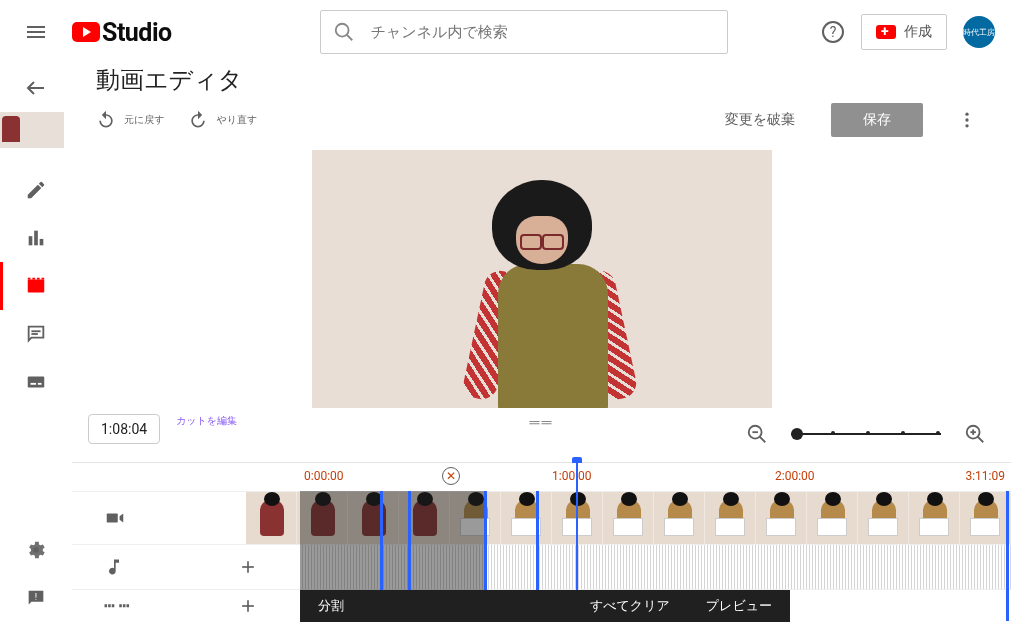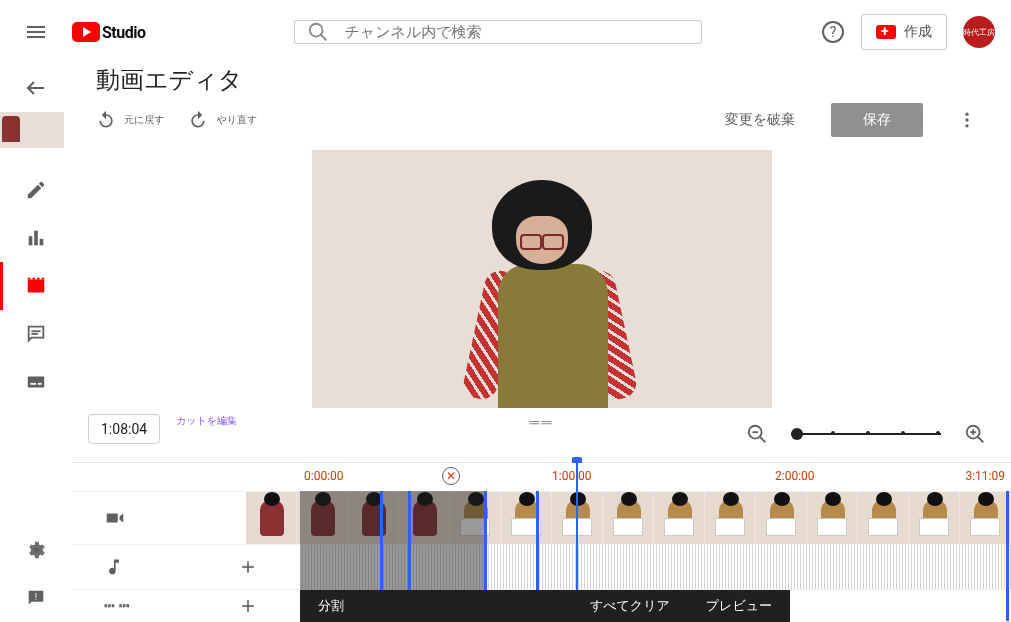--- a/index.html
+++ b/index.html
@@ -4,30 +4,30 @@
 <style>
   * { box-sizing: border-box; margin: 0; padding: 0; font-family: Roboto, Arial, sans-serif; }
   body { width: 1011px; height: 622px; overflow: hidden; background: #fff; color: #0d0d0d; position: relative; }
 
   
   .topbar { height: 64px; display: flex; align-items: center; padding: 0 16px; gap: 8px; }
   .hamburger { width: 40px; height: 40px; display: flex; align-items: center; justify-content: center; border-radius: 50%; cursor: pointer; color: #606060; }
   .logo { display: flex; align-items: center; gap: 2px; margin-left: 8px; }
   .logo-play { width: 28px; height: 20px; background: #ff0000; border-radius: 5px; position: relative; }
   .logo-play::after { content: ""; position: absolute; left: 11px; top: 5px; border-left: 8px solid #fff; border-top: 5px solid transparent; border-bottom: 5px solid transparent; }
-  .logo-text { font-weight: 700; font-size: 16px; letter-spacing: -0.5px; }
+  .logo-text { font-weight: 700; font-size: 25px; letter-spacing: -0.5px; }
   .search-wrap { margin-left: 140px; }
-  .search { width: 408px; height: 24px; border: 1px solid #ccc; border-radius: 2px; display: flex; align-items: center; padding: 0 12px; gap: 16px; color: #888; }
+  .search { width: 408px; height: 44px; border: 1px solid #ccc; border-radius: 2px; display: flex; align-items: center; padding: 0 12px; gap: 16px; color: #888; }
   .search input { border: none; outline: none; flex: 1; font-size: 15px; background: transparent; }
   .spacer { flex: 1; }
   .icon-btn { width: 40px; height: 40px; display: flex; align-items: center; justify-content: center; border-radius: 50%; cursor: pointer; color: #606060; }
   .create-btn { height: 36px; padding: 0 14px; border: 1px solid #ccc; border-radius: 2px; display: flex; align-items: center; gap: 8px; cursor: pointer; font-size: 14px; color: #555; }
   .create-icon { width: 20px; height: 14px; background: #ff0000; border-radius: 3px; position: relative; }
   .create-icon::after { content: "+"; color: #fff; position: absolute; left: 5px; top: -2px; font-size: 14px; font-weight: 700; }
-  .avatar { width: 32px; height: 32px; border-radius: 50%; background: #b91c1c; color: #fff; font-size: 8px; display: flex; align-items: center; justify-content: center; margin-left: 8px; }
+  .avatar { width: 32px; height: 32px; border-radius: 50%; background: #0369a1; color: #fff; font-size: 8px; display: flex; align-items: center; justify-content: center; margin-left: 8px; }
 
   
   .body-row { display: flex; height: calc(622px - 64px); }
 
   
   .left-rail { width: 72px; display: flex; flex-direction: column; align-items: center; padding-top: 4px; position: relative; }
   .back-btn { width: 40px; height: 40px; display: flex; align-items: center; justify-content: center; color: #606060; cursor: pointer; margin-bottom: 4px; }
   .left-thumb { width: 64px; height: 36px; background: #e8dfd8; position: relative; margin-bottom: 18px; margin-left:-8px; }
   .left-thumb::after { content: ""; position: absolute; left: 2px; top: 4px; width: 18px; height: 26px; background: #8a3232; border-radius: 4px 4px 0 0; }
   .rail-item { width: 72px; height: 48px; display: flex; align-items: center; justify-content: center; color: #606060; cursor: pointer; position: relative; }

